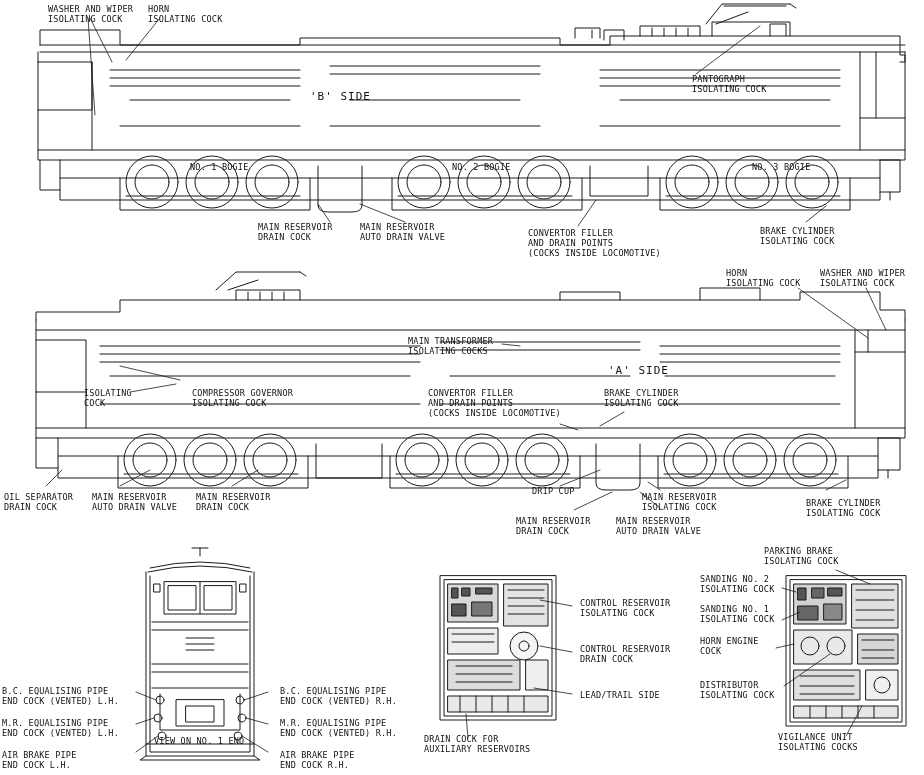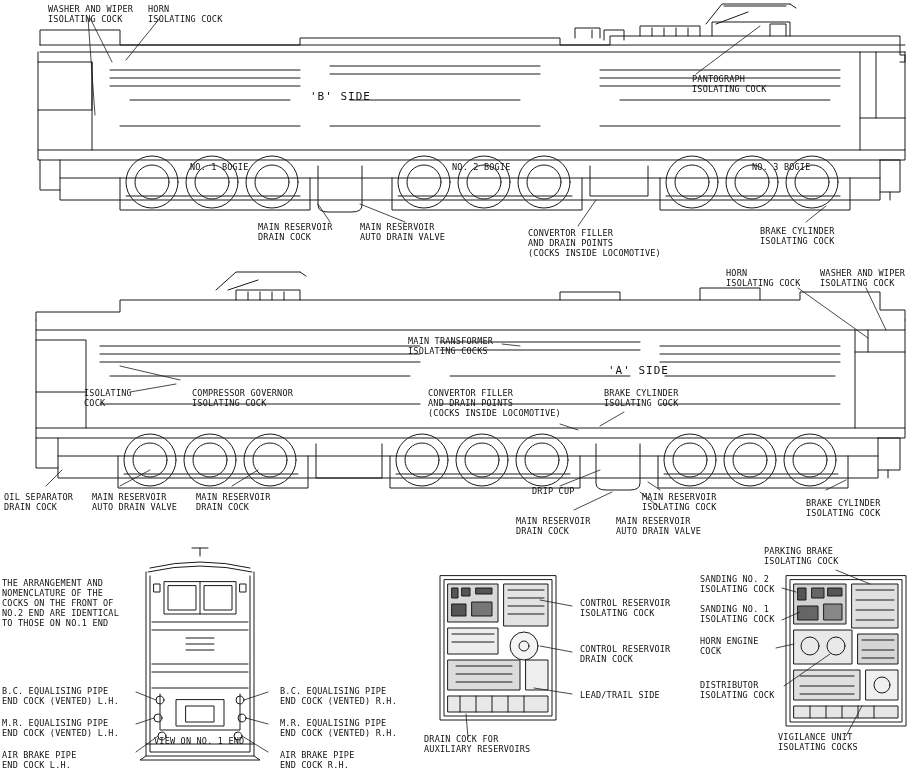--- a/index.html
+++ b/index.html
@@ -373,25 +373,20 @@
   <div class="lbl" style="left:532px; top:486px;">DRIP CUP</div>
   <div class="lbl" style="left:642px; top:492px;">MAIN RESERVOIR
 ISOLATING COCK</div>
   <div class="lbl" style="left:516px; top:516px;">MAIN RESERVOIR
 DRAIN COCK</div>
   <div class="lbl" style="left:616px; top:516px;">MAIN RESERVOIR
 AUTO DRAIN VALVE</div>
   <div class="lbl" style="left:806px; top:498px;">BRAKE CYLINDER
 ISOLATING COCK</div>
 
-  <div class="lbl" style="left:2px; top:578px;">THE ARRANGEMENT AND
-NOMENCLATURE OF THE
-COCKS ON THE FRONT OF
-NO.2 END ARE IDENTICAL
-TO THOSE ON NO.1 END</div>
 
   <div class="lbl" style="left:2px; top:686px;">B.C. EQUALISING PIPE
 END COCK (VENTED) L.H.</div>
   <div class="lbl" style="left:2px; top:718px;">M.R. EQUALISING PIPE
 END COCK (VENTED) L.H.</div>
   <div class="lbl" style="left:2px; top:750px;">AIR BRAKE PIPE
 END COCK L.H.</div>
 
   <div class="lbl" style="left:280px; top:686px;">B.C. EQUALISING PIPE
 END COCK (VENTED) R.H.</div>

